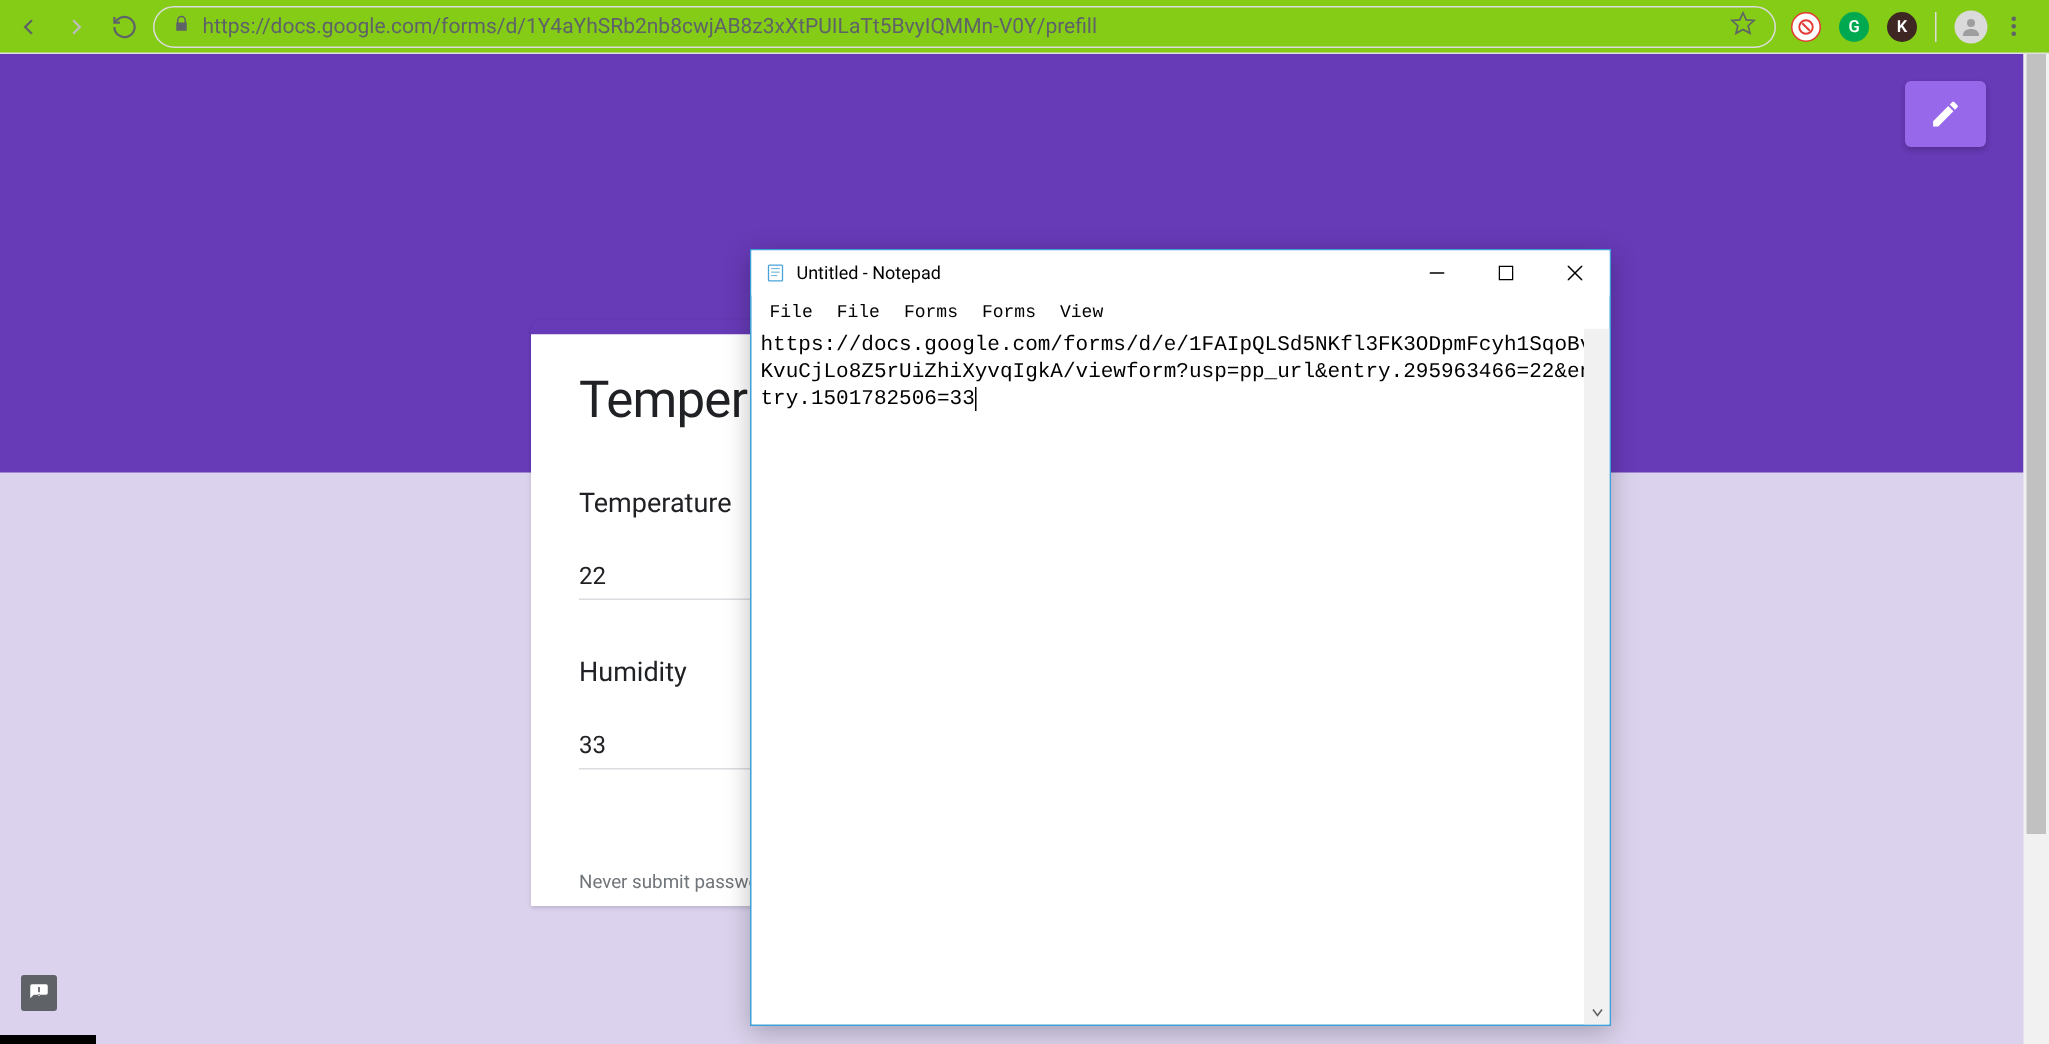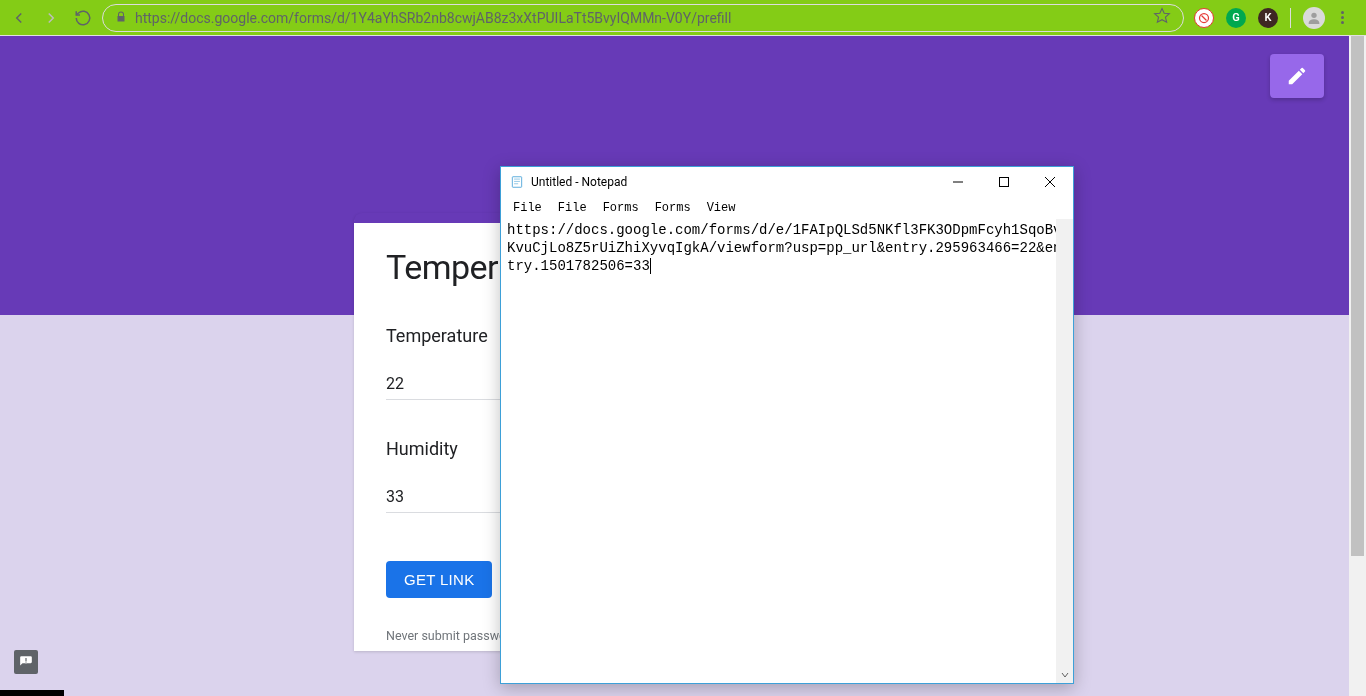--- a/index.html
+++ b/index.html
@@ -307,21 +307,20 @@
         <div class="form-field">
           <div class="field-label">Temperature</div>
           <input class="field-input" value="22" style="">
         </div>
 
         <div class="form-field">
           <div class="field-label">Humidity</div>
           <input class="field-input" value="33" style="">
         </div>
 
-        <button class="get-link-btn">GET LINK</button>
       </div>
       <div class="form-footer">Never submit passwords through Google Forms.</div>
     </div>
 
     <div class="feedback-btn">
       <svg viewBox="0 0 24 24" width="14" height="14" fill="#fff">
           <path d="M20 2H4a2 2 0 0 0-2 2v14l4-4h14a2 2 0 0 0 2-2V4a2 2 0 0 0-2-2zM13 11h-2V5h2v6zm0 4h-2v-2h2v2z"></path>
         </svg>
     </div>
   </div>

